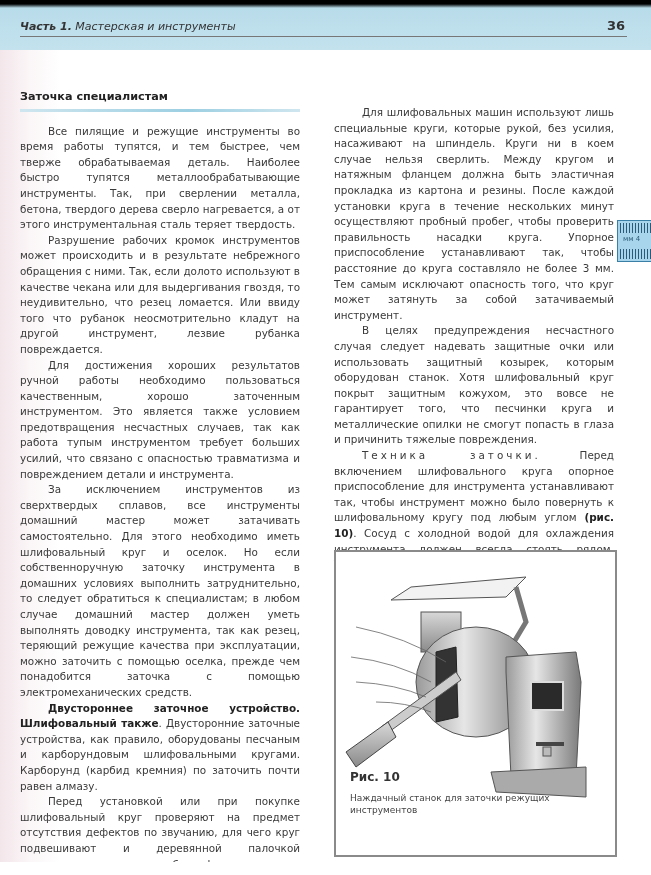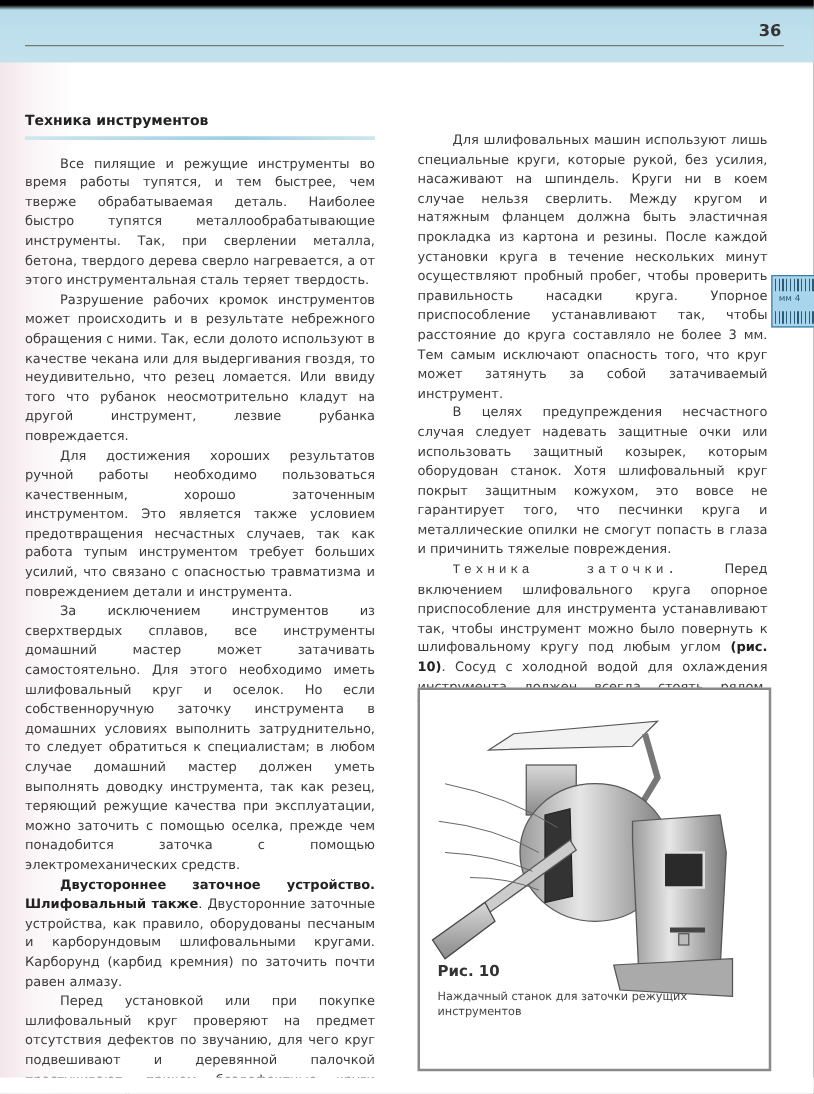--- a/index.html
+++ b/index.html
@@ -13,42 +13,46 @@
   .page-num{position:absolute;right:26px;top:18px;font-size:13px;font-weight:bold;color:#333;}
   .header-rule{position:absolute;left:20px;right:24px;top:36px;border-top:1px solid #777;}
   .bottom-edge{position:absolute;left:0;top:862px;width:651px;height:13px;background:#fff;}
   .col{position:absolute;font-size:10.4px;line-height:15.6px;color:#3a3a3a;text-align:justify;}
   .col-left{left:20px;top:89px;width:280px;}
   .col-right{left:334px;top:89px;width:280px;margin-top:16px;}
   .section-title{font-weight:bold;font-size:11.2px;color:#222;margin:0 0 4px 0;}
   .title-rule{height:3px;margin:0 0 12px 0;background:linear-gradient(90deg,#cfe6ef,#9ccfe2 60%,#cfe6ef);}
   p{margin:0;text-indent:28px;}
   .bold{font-weight:bold;color:#222;}
-  .spaced{letter-spacing:3px;font-family:Liberation Mono, monospace;}
+  .spaced{letter-spacing:3px;}
   .figure{position:absolute;left:334px;top:550px;width:279px;height:303px;border:2px solid #8a8a8a;background:#fff;}
   .fig-svg{position:absolute;left:0;top:0;}
   .fig-num{position:absolute;left:14px;top:218px;font-size:12px;font-weight:bold;color:#333;text-align:right;}
   .fig-caption{position:absolute;left:14px;top:240px;width:200px;font-size:9px;line-height:12px;color:#444;}
   .ruler{position:absolute;left:617px;top:220px;width:34px;height:40px;background:#a8d5ec;border:1px solid #3a7fa6;}
   .ruler .ticks-top,.ruler .ticks-bot{position:absolute;left:2px;right:0;height:10px;
     background:repeating-linear-gradient(90deg,#2a5a78 0 1px,transparent 1px 3px);}
   .ruler .ticks-top{top:2px;}
   .ruler .ticks-bot{bottom:2px;}
   .ruler .lbl{position:absolute;left:5px;top:14px;font-size:7px;color:#2a5a78;}
 </style>
 </head>
 <body>
 
 <div class="page">
   <div class="topband"></div>
+  <div class="header-title">
+    <b>Часть 1.</b>
+    <span>Мастерская и инструменты</span>
+  </div>
   <div class="page-num">36</div>
   <div class="header-rule"></div>
 
   <div class="col col-left">
-    <div class="section-title">Техника инструментов</div>
+    <div class="section-title">Заточка специалистам</div>
     <div class="title-rule"></div>
     <p>Все пилящие и режущие инструменты во время работы тупятся, и тем быстрее, чем тверже обрабатываемая деталь. Наиболее быстро тупятся металлообрабатывающие инструменты. Так, при сверлении металла, бетона, твердого дерева сверло нагревается, а от этого инструментальная сталь теряет твердость.</p>
     <p>Разрушение рабочих кромок инструментов может происходить и в результате небрежного обращения с ними. Так, если долото используют в качестве чекана или для выдергивания гвоздя, то неудивительно, что резец ломается. Или ввиду того что рубанок неосмотрительно кладут на другой инструмент, лезвие рубанка повреждается.</p>
     <p>Для достижения хороших результатов ручной работы необходимо пользоваться качественным, хорошо заточенным инструментом. Это является также условием предотвращения несчастных случаев, так как работа тупым инструментом требует больших усилий, что связано с опасностью травматизма и повреждением детали и инструмента.</p>
     <p>За исключением инструментов из сверхтвердых сплавов, все инструменты домашний мастер может затачивать самостоятельно. Для этого необходимо иметь шлифовальный круг и оселок. Но если собственноручную заточку инструмента в домашних условиях выполнить затруднительно, то следует обратиться к специалистам; в любом случае домашний мастер должен уметь выполнять доводку инструмента, так как резец, теряющий режущие качества при эксплуатации, можно заточить с помощью оселка, прежде чем понадобится заточка с помощью электромеханических средств.</p>
     <p><span class="bold">Двустороннее заточное устройство. Шлифовальный также</span><span>. Двусторонние заточные устройства, как правило, оборудованы песчаным и карборундовым шлифовальными кругами. Карборунд (карбид кремния) по заточить почти равен алмазу.</span></p>
     <p>Перед установкой или при покупке шлифовальный круг проверяют на предмет отсутствия дефектов по звучанию, для чего круг подвешивают и деревянной палочкой простукивают, причем бездефектные круги имеют ясный звук, а треснувшие круги дребезжат.</p>
   </div>
 
   <div class="col col-right">

